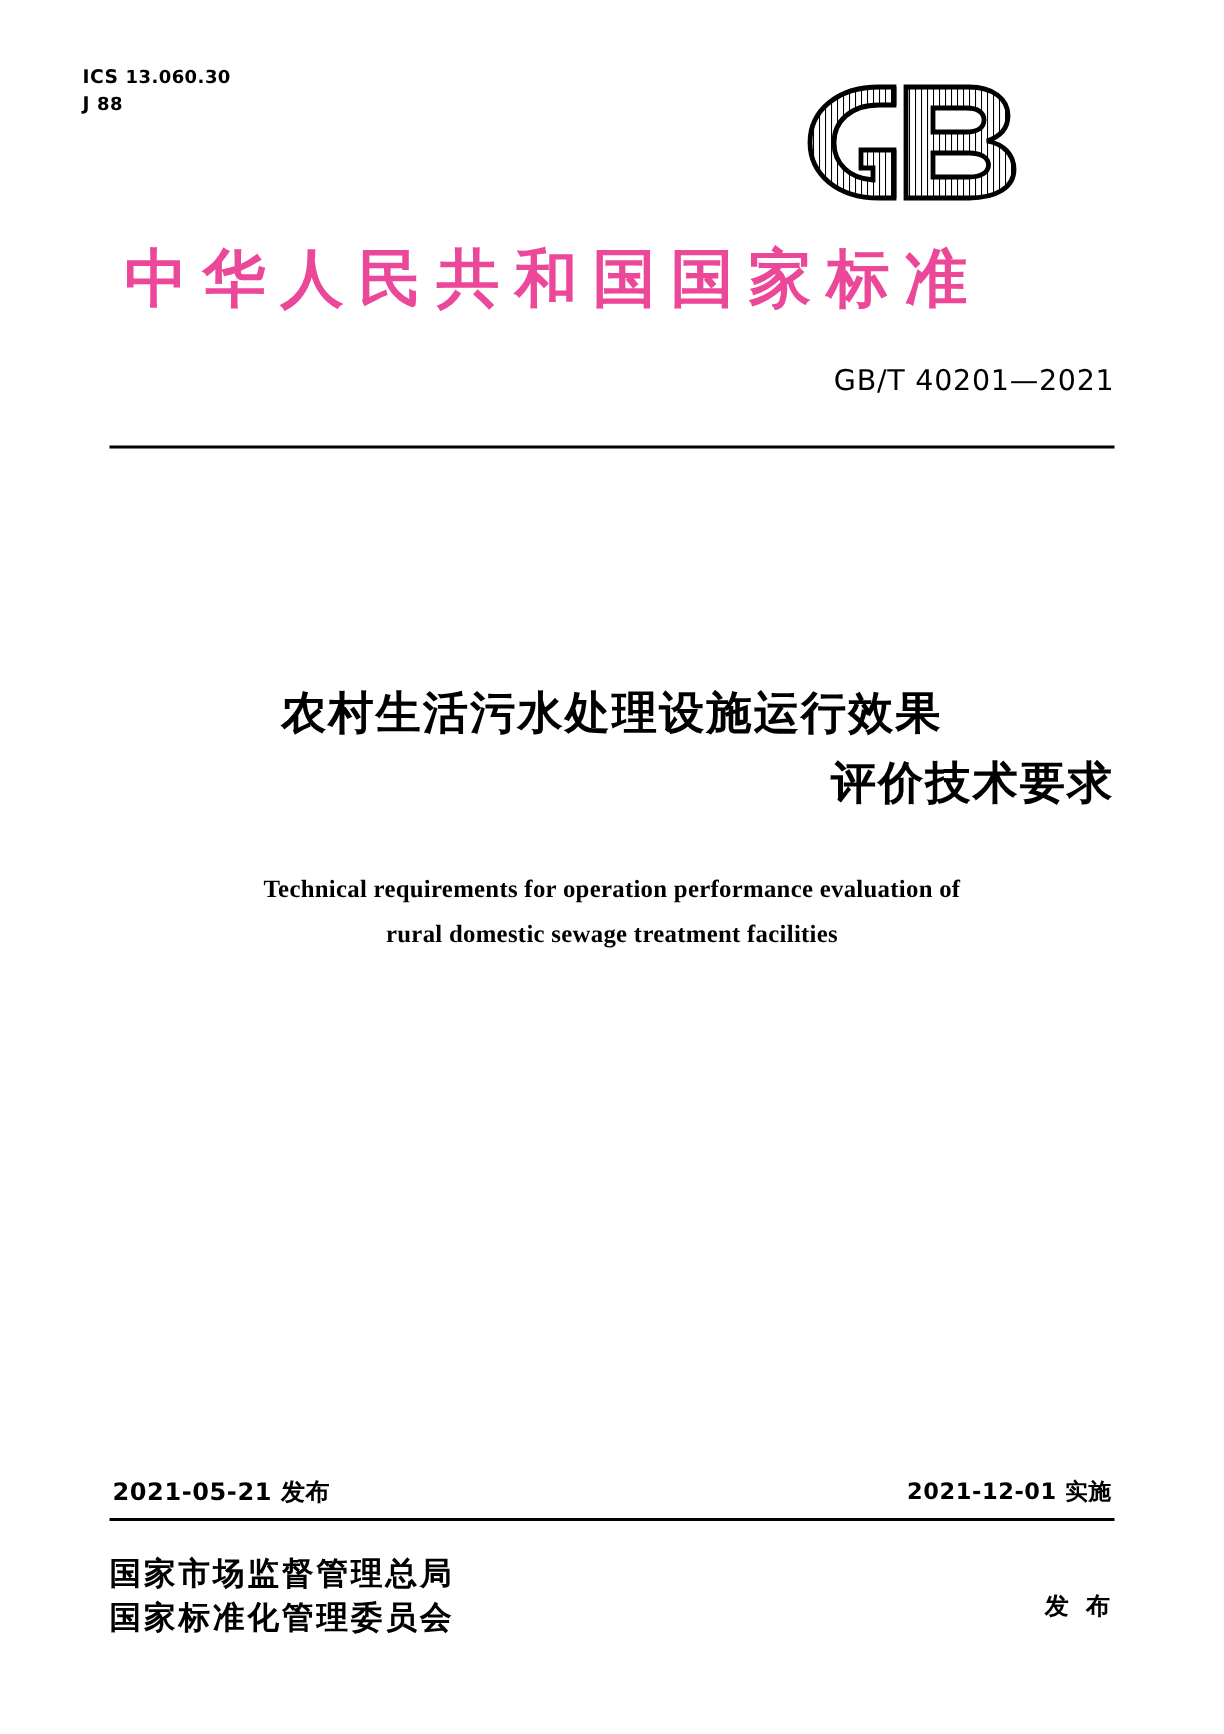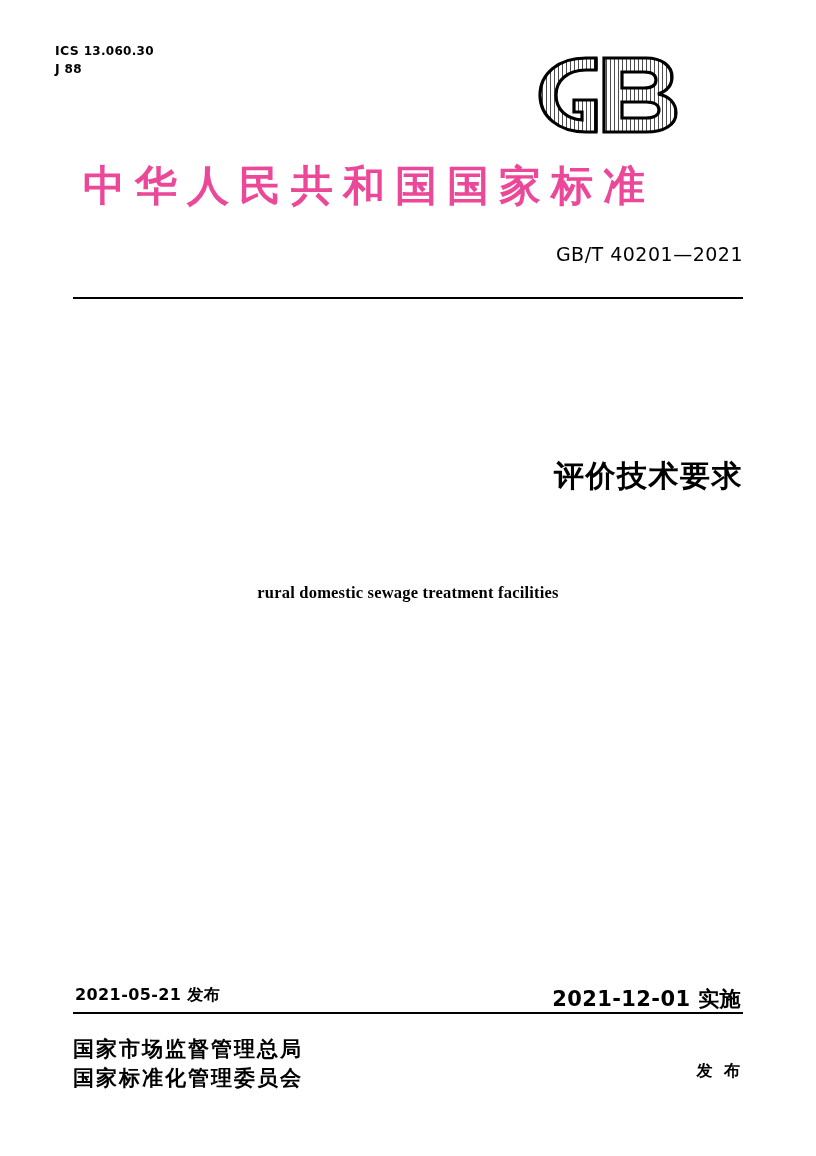--- a/index.html
+++ b/index.html
@@ -130,21 +130,21 @@
     font-weight: bold;
     font-size: 16px;
     letter-spacing: 0.4px;
   }
   .date-impl {
     position: absolute;
     right: 75px;
     top: 985px;
     font-family: "DejaVu Sans", sans-serif;
     font-weight: bold;
-    font-size: 21px;
+    font-size: 15px;
     letter-spacing: 0.4px;
   }
 
   
   .publisher {
     position: absolute;
     left: 73px;
     top: 1035px;
     width: 670px;
     display: flex;
@@ -201,24 +201,26 @@
     </svg>
   </div>
 
   <div class="nat-title">中华人民共和国国家标准</div>
 
   <div class="std-no">GB/T 40201—2021</div>
 
   <div class="rule-top"></div>
 
   <div class="doc-title">
+    <span>农村生活污水处理设施运行效果</span>
     <span class="line2">评价技术要求</span>
   </div>
 
   <div class="doc-title-en">
+    <div>Technical requirements for operation performance evaluation of</div>
     <div>rural domestic sewage treatment facilities</div>
   </div>
 
   <div class="rule-bottom"></div>
 
   <div class="date-issue">2021-05-21 发布</div>
   <div class="date-impl">2021-12-01 实施</div>
 
   <div class="publisher">
     <div class="publisher-names">

